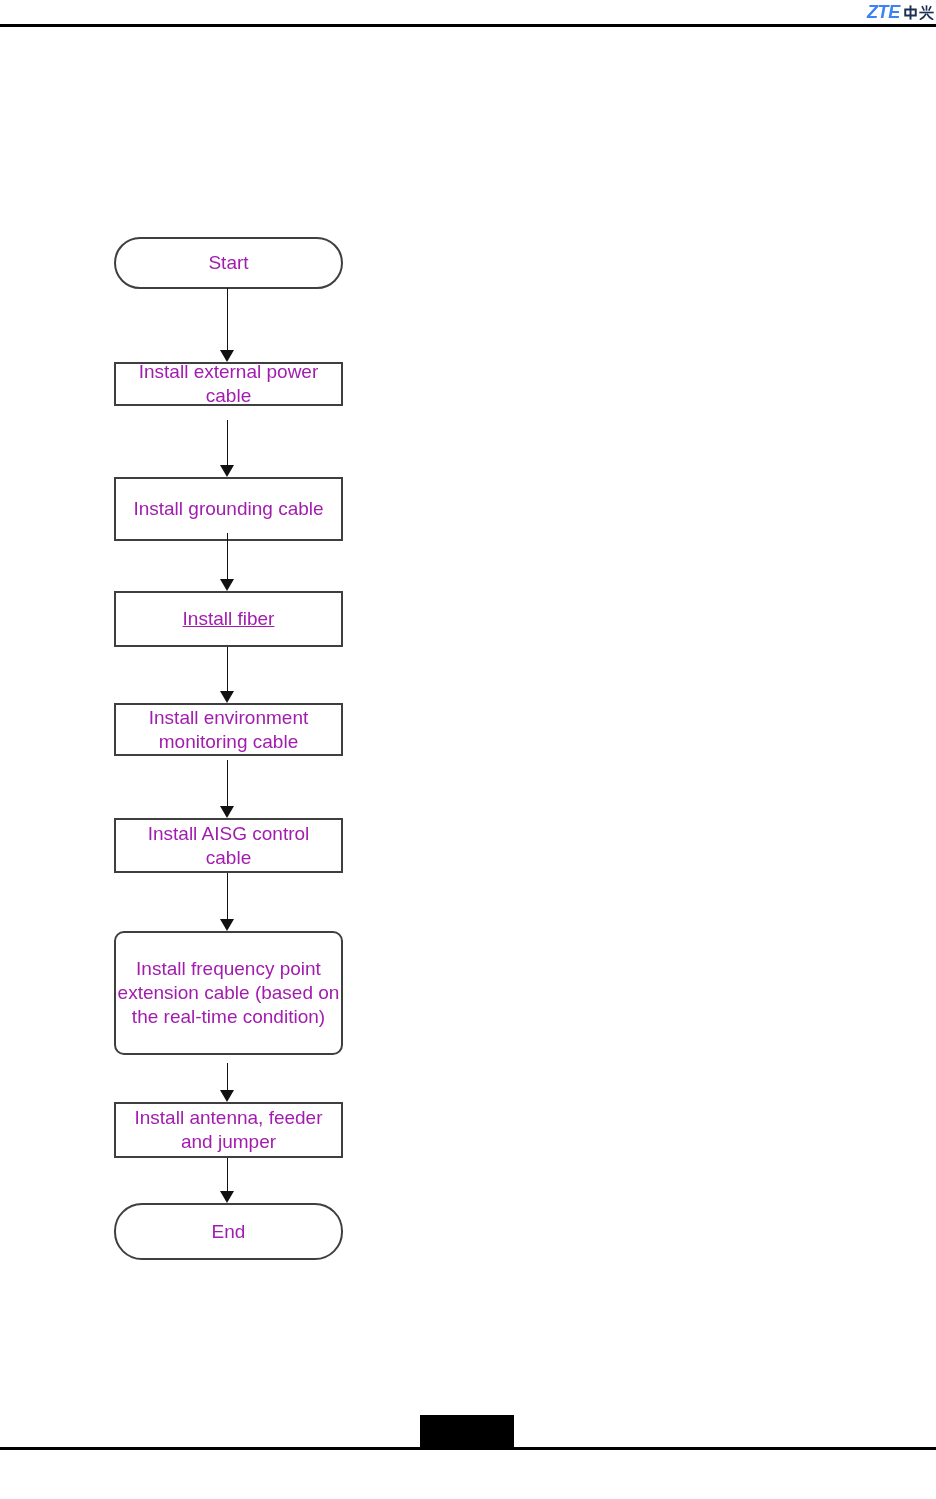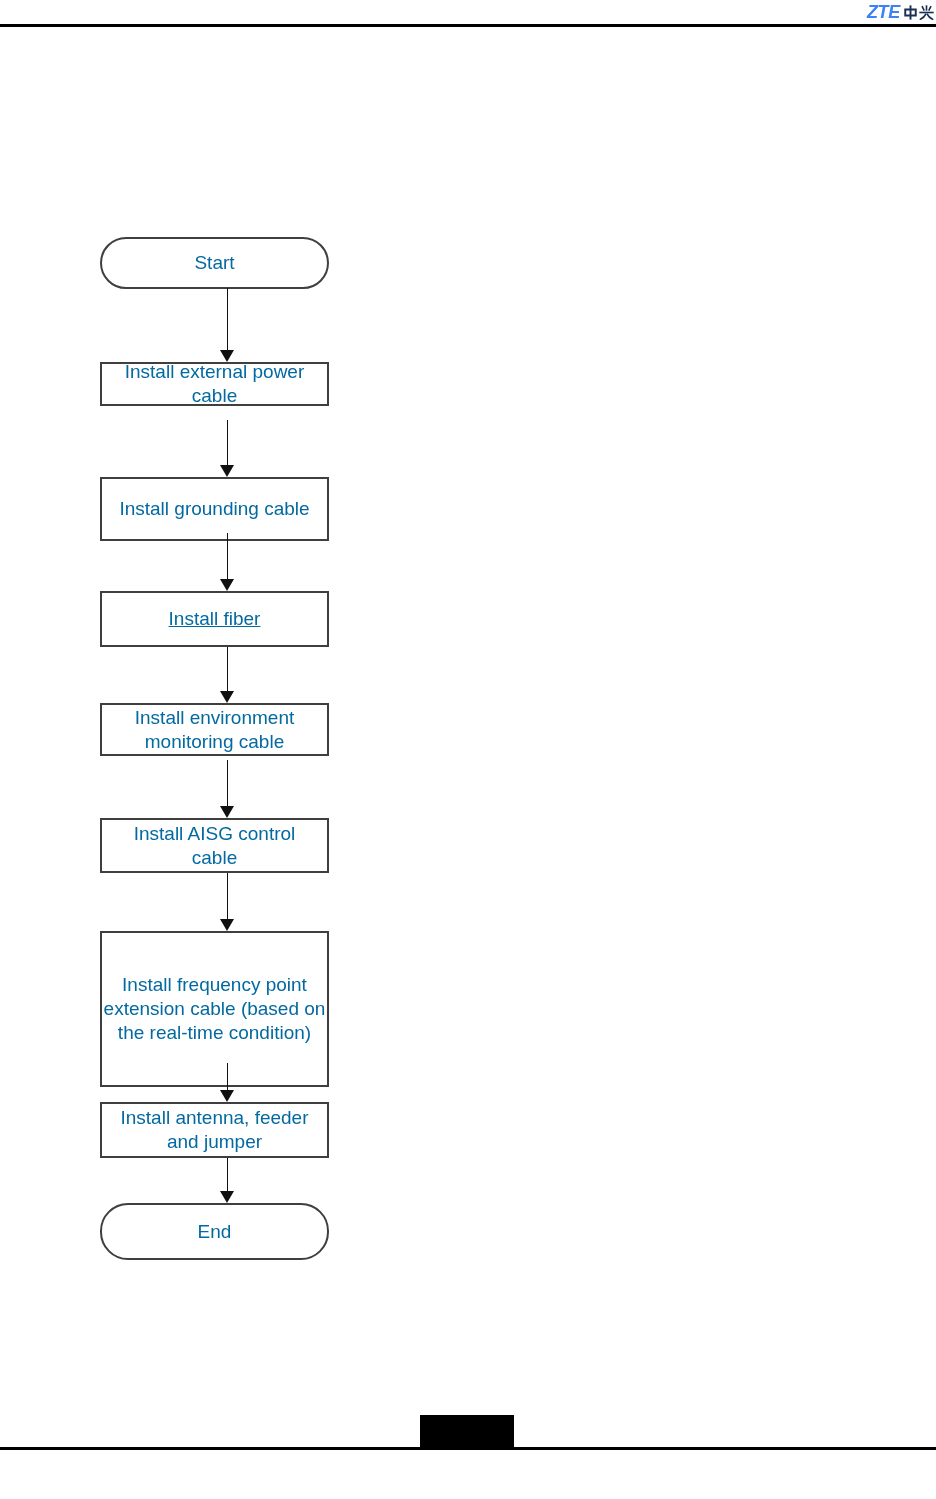--- a/index.html
+++ b/index.html
@@ -32,30 +32,30 @@
     line-height: 16px;
     letter-spacing: -0.3px;
     font-style: italic;
   }
   .logo-cjk { display: flex; align-items: flex-end; margin-left: 2px; }
   .logo-cjk svg { display: block; margin-left: 1px; }
 
   
   .node {
     position: absolute;
-    left: 100px;
+    left: 114px;
     width: 229px;
     box-sizing: border-box;
     border: 2px solid #3f3f3f;
     background: #ffffff;
     display: flex;
     align-items: center;
     justify-content: center;
     text-align: center;
-    color: #0369a1;
+    color: #a21caf;
     font-size: 19px;
     line-height: 24px;
     white-space: pre-line;
   }
   .terminator { border-radius: 28px; }
 
   
   .arrow { position: absolute; left: 220px; width: 15px; }
   .arrow .shaft {
     position: absolute;
@@ -148,21 +148,21 @@
   </div>
 
   <div class="node" style="top:818px;height:55px;">Install AISG control
 cable</div>
 
   <div class="arrow" style="top:873px;height:58px;">
     <div class="shaft"></div>
     <div class="head"></div>
   </div>
 
-  <div class="node" style="top:931px;height:156px;">Install frequency point
+  <div class="node" style="top:931px;height:124px;border-radius:10px;">Install frequency point
 extension cable (based on
 the real-time condition)</div>
 
   <div class="arrow" style="top:1063px;height:39px;">
     <div class="shaft"></div>
     <div class="head"></div>
   </div>
 
   <div class="node" style="top:1102px;height:56px;">Install antenna, feeder
 and jumper</div>

